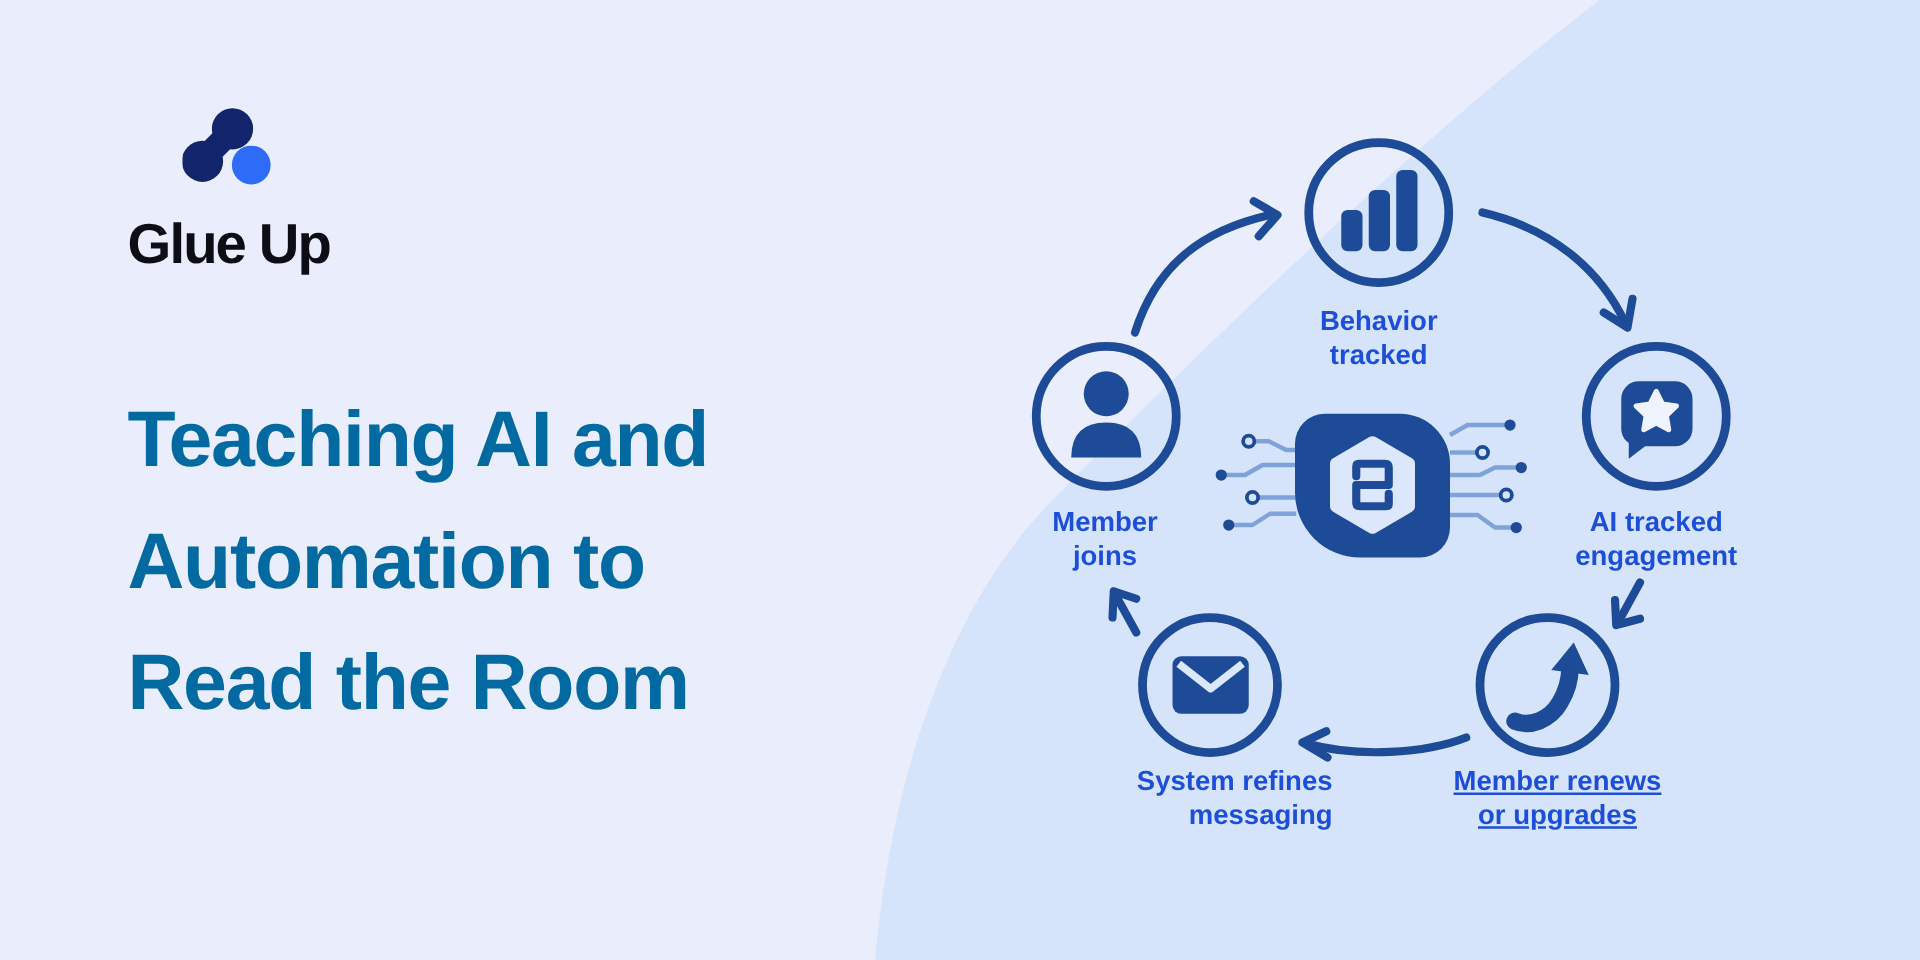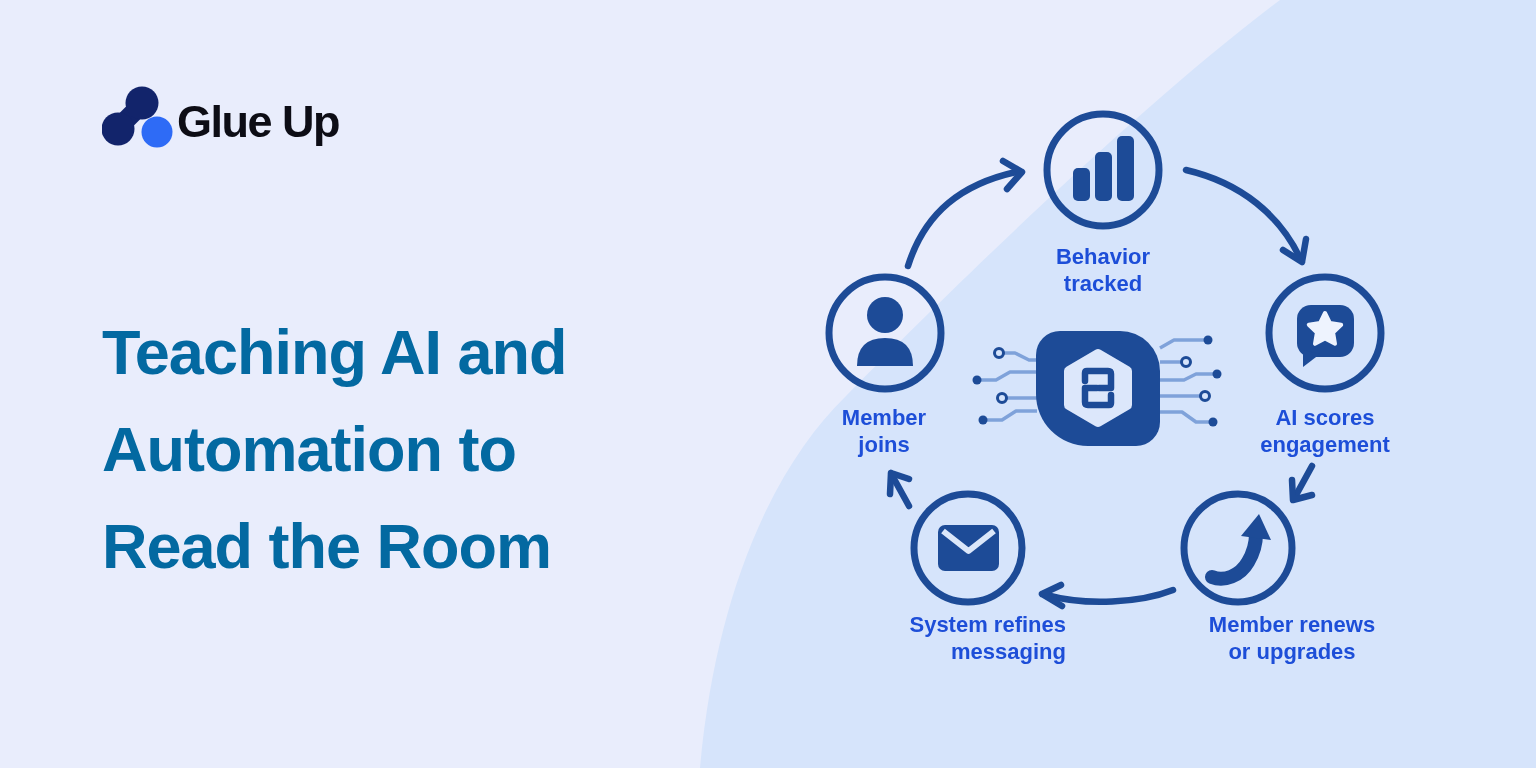--- a/index.html
+++ b/index.html
@@ -4,21 +4,21 @@
 <style>
   html,body{margin:0;padding:0;}
   body{
     width:1536px;height:768px;position:relative;overflow:hidden;
     background:#e9edfc;
     font-family:"Liberation Sans", sans-serif;
   }
   .bg-layer{position:absolute;inset:0;}
   .logo{
     position:absolute;left:102px;top:84px;
-    display:flex;align-items:center;
+    display:flex;align-items:center;gap:14px;flex-direction:column;
   }
   .logo-text{
     font-size:45px;font-weight:700;color:#0d0d15;
     letter-spacing:-1.5px;line-height:1;padding-top:4px;
   }
   .headline{
     position:absolute;left:102px;top:262px;width:640px;
     font-size:63px;line-height:97px;font-weight:700;
     color:#0369a1;letter-spacing:-1px;
     white-space:pre-line;
@@ -143,18 +143,18 @@
   <g>
     <rect x="938" y="525" width="61" height="46" rx="7" fill="#1d4b97"></rect>
     <path d="M943,531 L968.5,551 L994,531" stroke="#dbe7fa" stroke-width="6" fill="none" stroke-linejoin="round"></path>
   </g>
 </svg>
 
 <div class="node-label" style="left:774px;top:404px;">Member
 joins</div>
 <div class="node-label" style="left:993px;top:243px;">Behavior
 tracked</div>
-<div class="node-label" style="left:1215px;top:404px;">AI scores
+<div class="node-label" style="left:1215px;top:404px;">AI tracked
 engagement</div>
-<div class="node-label" style="left:1182px;top:611px;">Member renews
+<div class="node-label" style="left:1136px;top:611px;text-decoration:underline;">Member renews
 or upgrades</div>
 <div class="node-label" style="left:846px;top:611px;text-align:right;">System refines
 messaging</div>
 
 </body></html>

